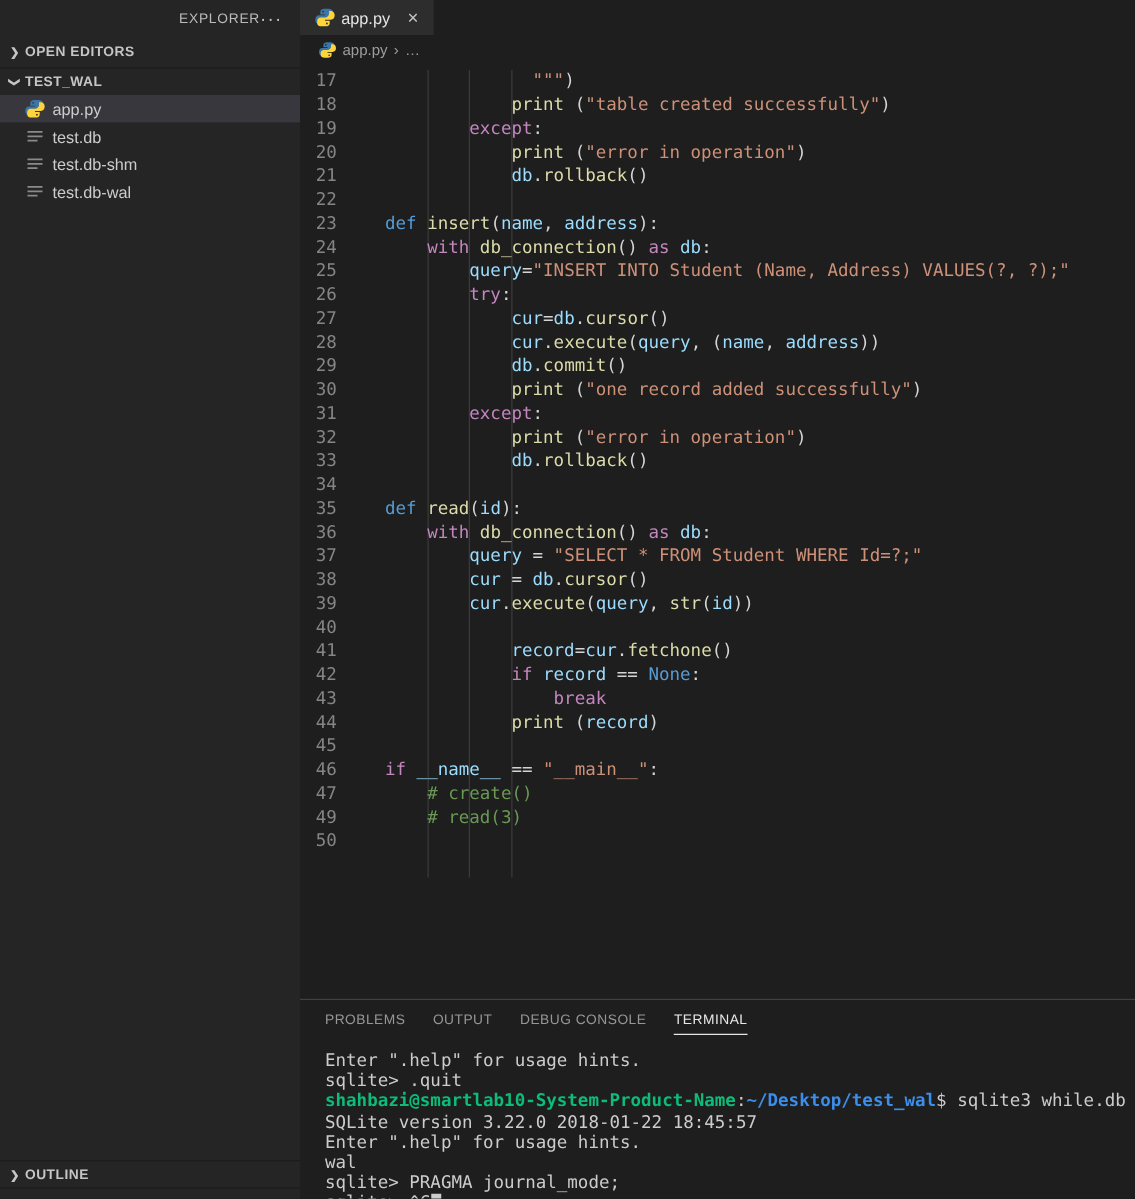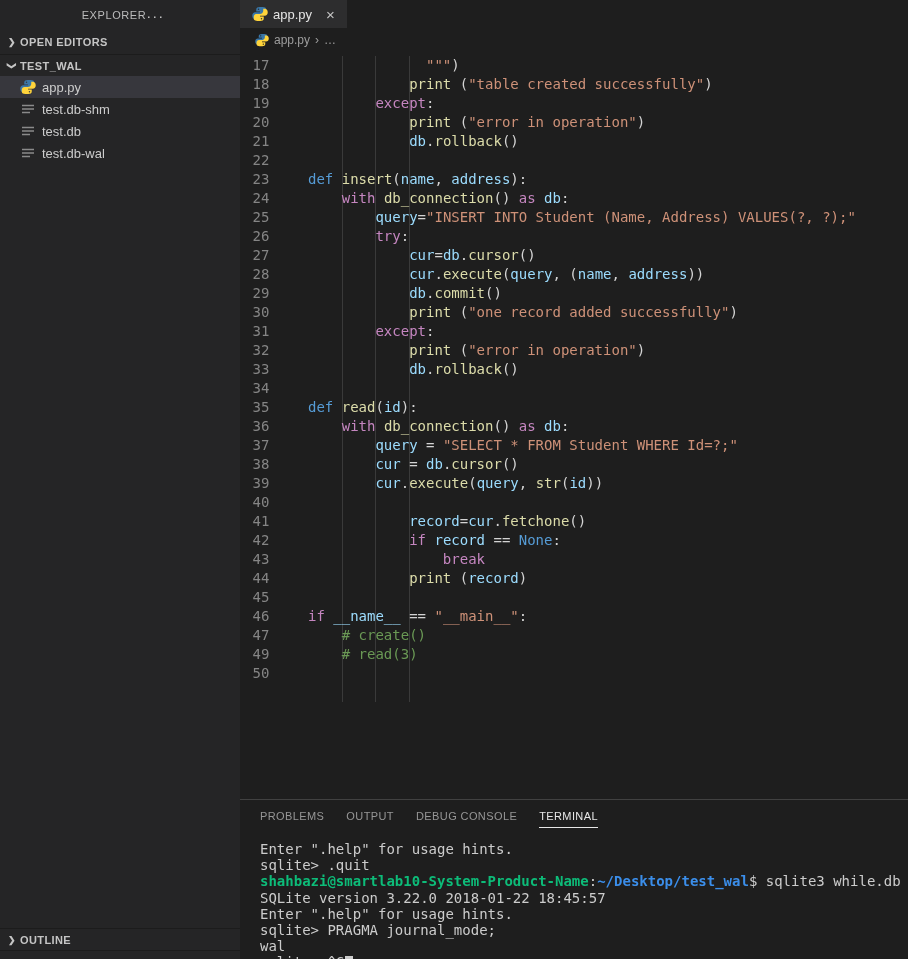--- a/index.html
+++ b/index.html
@@ -1,21 +1,21 @@
 <!DOCTYPE html>
 <html><head>
 <meta charset="utf-8">
 <style>
   *{margin:0;padding:0;box-sizing:border-box}
   html,body{width:908px;height:959px;overflow:hidden;background:#1e1e1e;font-family:"Liberation Sans",sans-serif;}
   .app{display:flex;width:908px;height:959px}
 
   
   .sidebar{width:240px;min-width:240px;background:#252526;color:#ccc;display:flex;flex-direction:column;overflow:hidden}
-  .sb-title{height:30px;display:flex;align-items:center;justify-content:center;padding:0 14px 0 20px;font-size:11px;letter-spacing:.6px;color:#bbbbbb}
+  .sb-title{height:30px;display:flex;align-items:center;justify-content:flex-end;padding:0 14px 0 20px;font-size:11px;letter-spacing:.6px;color:#bbbbbb}
   .sb-actions{font-size:15px;color:#c5c5c5;cursor:pointer;letter-spacing:1px}
   .section-header{height:24px;display:flex;align-items:center;font-size:11px;font-weight:700;color:#c5c5c5;padding-left:4px;letter-spacing:.4px;cursor:pointer}
   .section-header.bordered{border-top:1px solid #1c1c1c;height:22px}
   .chev{width:16px;text-align:center;font-size:9px;color:#c5c5c5;display:inline-block;transform:rotate(0deg)}
   .chev.expanded{transform:rotate(90deg)}
   .file-list{list-style:none}
   .file-item{height:22px;display:flex;align-items:center;padding-left:20px;font-size:13px;color:#cccccc;cursor:pointer;white-space:nowrap}
   .file-item.selected{background:#37373d}
   .fi{width:16px;height:16px;margin-right:6px;display:inline-flex;align-items:center;justify-content:center;flex:none}
   .fi svg{display:block}
@@ -88,31 +88,31 @@
           <span>app.py</span>
         </li>
         <li class="file-item">
           <span class="fi">
             <svg viewBox="0 0 16 16" width="16" height="16">
               <g stroke="#8a8a8a" stroke-width="1.4" fill="none">
                 <path d="M2 4.5h12M2 8h12M2 11.5h8"></path>
               </g>
             </svg>
           </span>
-          <span>test.db-shm</span>
+          <span>test.db</span>
         </li>
         <li class="file-item">
           <span class="fi">
             <svg viewBox="0 0 16 16" width="16" height="16">
               <g stroke="#8a8a8a" stroke-width="1.4" fill="none">
                 <path d="M2 4.5h12M2 8h12M2 11.5h8"></path>
               </g>
             </svg>
           </span>
-          <span>test.db</span>
+          <span>test.db-shm</span>
         </li>
         <li class="file-item">
           <span class="fi">
             <svg viewBox="0 0 16 16" width="16" height="16">
               <g stroke="#8a8a8a" stroke-width="1.4" fill="none">
                 <path d="M2 4.5h12M2 8h12M2 11.5h8"></path>
               </g>
             </svg>
           </span>
           <span>test.db-wal</span>
@@ -301,19 +301,19 @@
           <div class="ptab">OUTPUT</div>
           <div class="ptab">DEBUG CONSOLE</div>
           <div class="ptab active">TERMINAL</div>
         </div>
       <div class="terminal" id="terminal-lines">
           <div class="tline"><span class="t">Enter ".help" for usage hints.</span></div>
           <div class="tline"><span class="t">sqlite&gt; .quit</span></div>
           <div class="tline"><span class="g">shahbazi@smartlab10-System-Product-Name</span><span class="t">:</span><span class="bl">~/Desktop/test_wal</span><span class="t">$ sqlite3 while.db</span></div>
           <div class="tline"><span class="t">SQLite version 3.22.0 2018-01-22 18:45:57</span></div>
           <div class="tline"><span class="t">Enter ".help" for usage hints.</span></div>
+          <div class="tline"><span class="t">wal</span></div>
           <div class="tline"><span class="t">sqlite&gt; PRAGMA journal_mode;</span></div>
-          <div class="tline"><span class="t">wal</span></div>
           <div class="tline"><span class="t">sqlite&gt; ^C</span><span class="tcursor"></span></div>
         </div>
     </div>
   </main>
 </div>
 
 </body></html>

